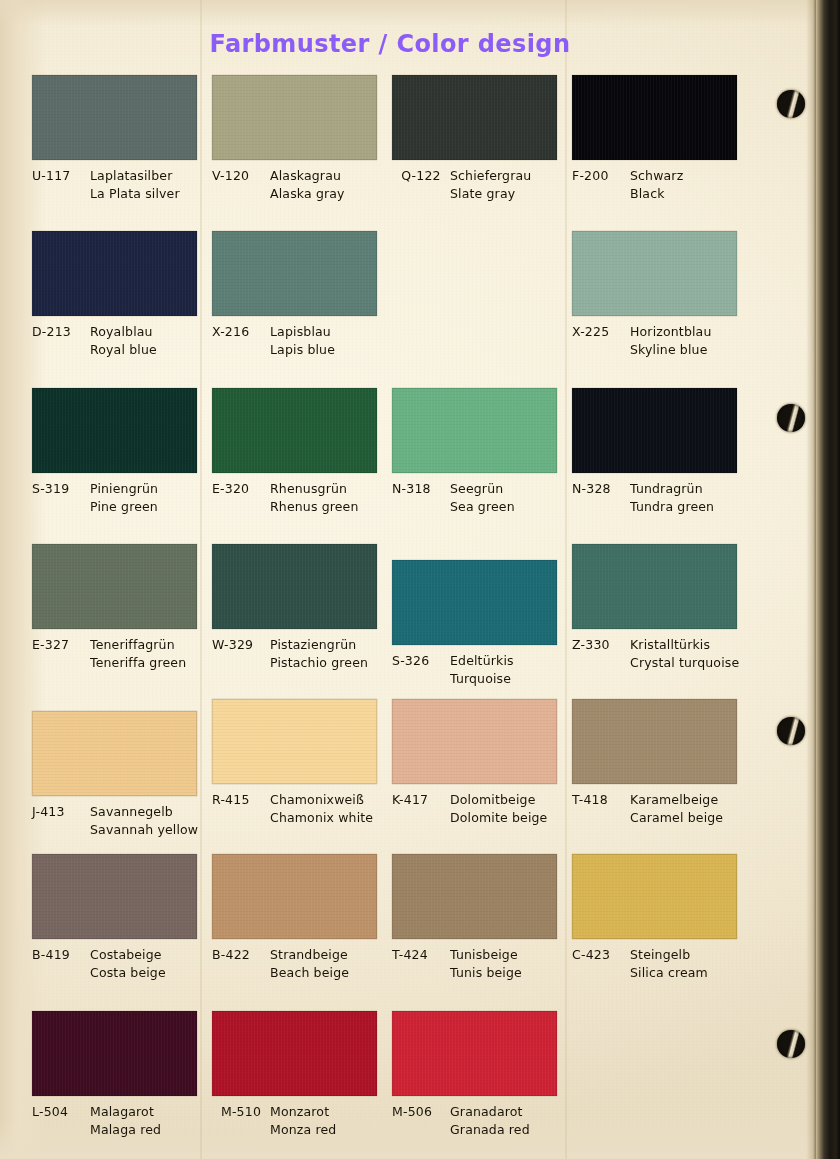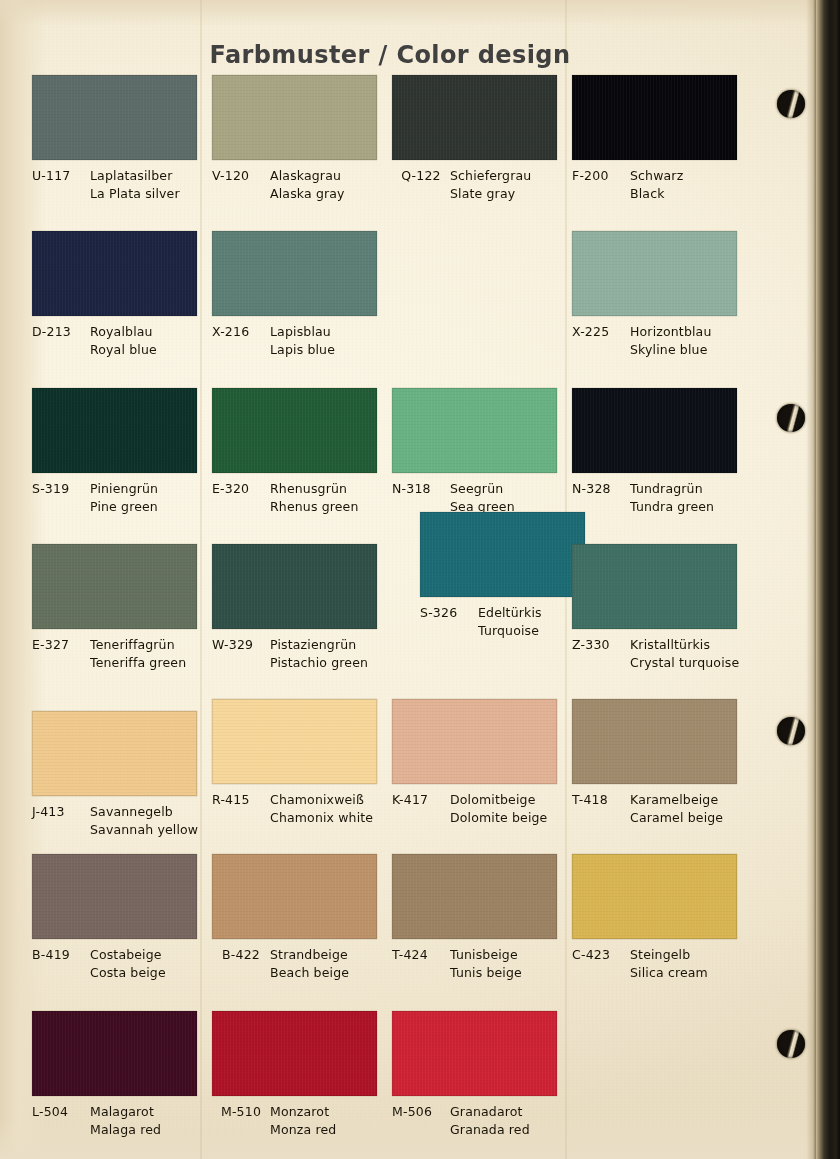--- a/index.html
+++ b/index.html
@@ -80,23 +80,22 @@
   
   .title {
     position: absolute;
     left: 0; right: 0;
     top: 30px;
     text-align: center;
     padding-right: 60px;
     font-size: 24px;
     font-weight: bold;
     letter-spacing: .4px;
-    color: #404040;
+    color: #8b5cf6;
     font-family: "DejaVu Sans", sans-serif;
-    margin-top: 11px;
   }
 
   
   .grid {
     position: absolute;
     left: 0; top: 0;
     width: 840px; height: 1159px;
   }
   .cell { position: absolute; }
   .swatch {
@@ -310,21 +309,21 @@
         <div class="labels">
           <div class="lrow">
             <span class="code">W-329</span>
             <span class="nm">Pistaziengrün</span>
           </div>
           <div class="lrow sub-line">
             <span class="nm">Pistachio green</span>
           </div>
         </div>
       </div>
-      <div class="cell" style="left: 392px; top: 512px; margin-left: 28px;">
+      <div class="cell" style="left: 392px; top: 560px;">
         <div class="swatch" style="background: rgb(27, 106, 116);"></div>
         <div class="labels">
           <div class="lrow">
             <span class="code">S-326</span>
             <span class="nm">Edeltürkis</span>
           </div>
           <div class="lrow sub-line">
             <span class="nm">Turquoise</span>
           </div>
         </div>
@@ -394,21 +393,21 @@
         <div class="labels">
           <div class="lrow">
             <span class="code">B-419</span>
             <span class="nm">Costabeige</span>
           </div>
           <div class="lrow sub-line">
             <span class="nm">Costa beige</span>
           </div>
         </div>
       </div>
-      <div class="cell" style="left: 212px; top: 854px; text-align: center;">
+      <div class="cell" style="left: 212px; top: 854px;">
         <div class="swatch" style="background: rgb(189, 146, 104);"></div>
         <div class="labels">
           <div class="lrow">
             <span class="code">B-422</span>
             <span class="nm">Strandbeige</span>
           </div>
           <div class="lrow sub-line">
             <span class="nm">Beach beige</span>
           </div>
         </div>

